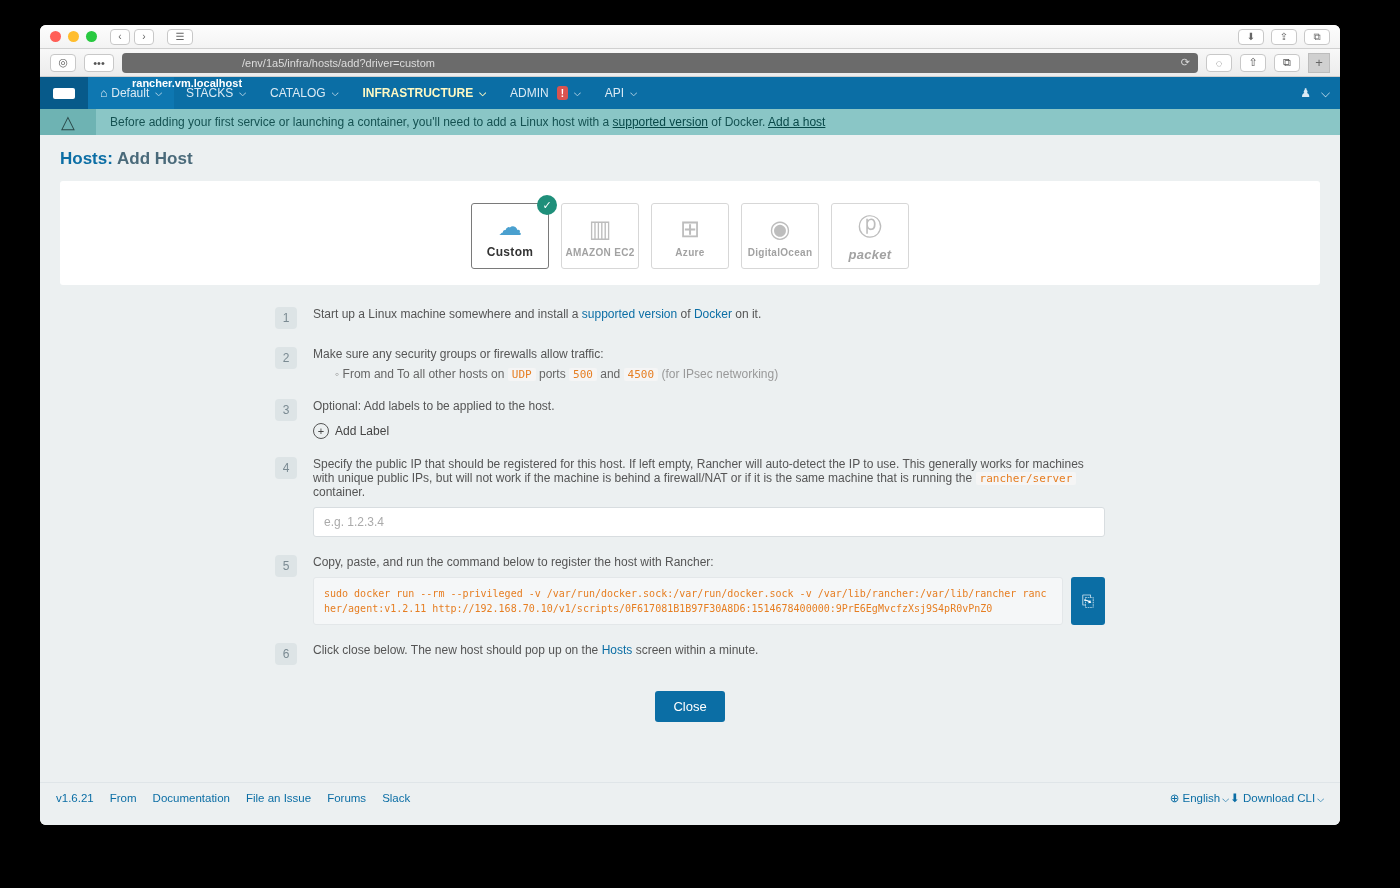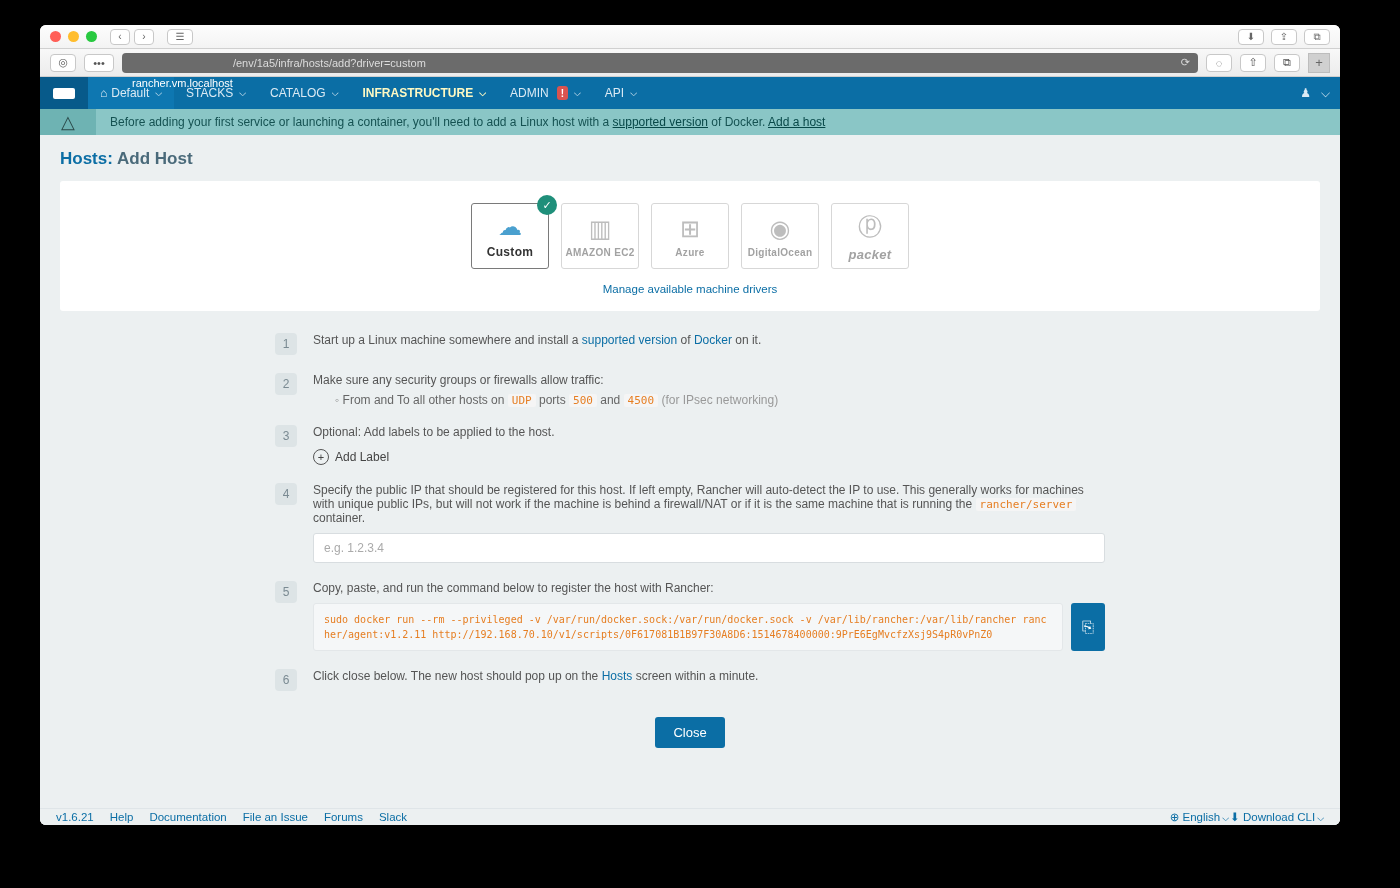--- a/index.html
+++ b/index.html
@@ -9,21 +9,21 @@
   
   .mac-title { height:24px; background:linear-gradient(#fdfdfd,#f3f3f3); border-bottom:1px solid #d0d0d0; display:flex; align-items:center; padding:0 10px; gap:7px; }
   .dot { width:11px; height:11px; border-radius:50%; }
   .dot.r{background:#ff5f57;} .dot.y{background:#ffbd2e;} .dot.g{background:#28c940;}
   .mac-nav { display:flex; gap:4px; margin-left:6px; }
   .mac-btn { border:1px solid #c8c8c8; background:#fff; border-radius:4px; height:16px; min-width:20px; display:flex; align-items:center; justify-content:center; color:#666; font-size:10px; }
   .mac-spacer { flex:1; }
   .urlbar-row { height:28px; background:linear-gradient(#f8f8f8,#ececec); border-bottom:1px solid #cfcfcf; display:flex; align-items:center; padding:0 10px; gap:8px; }
   .small-btn { width:26px; height:18px; border:1px solid #c8c8c8; background:#fff; border-radius:4px; display:flex; align-items:center; justify-content:center; color:#555; font-size:11px; }
   .urlfield { flex:1; height:20px; background:#6b6b6b; border-radius:4px; display:flex; align-items:center; color:#dcdcdc; font-size:11px; padding:0 10px; position:relative; }
-  .urlfield .host { color:#fff; font-weight:400;margin-top:40px; }
+  .urlfield .host { color:#fff; font-weight:700;margin-top:40px; }
   .url-reload { position:absolute; right:8px; color:#ddd; font-size:11px; }
   .newtab { width:22px; height:20px; background:#d0d0d0; border:1px solid #bdbdbd; display:flex; align-items:center; justify-content:center; color:#666; font-size:13px; }
   
   .topnav { height:32px; background:#0b6ea5; display:flex; align-items:center; color:#dbeaf4; font-size:12px; }
   .logo { width:48px; height:32px; background:#075a8a; display:flex; align-items:center; justify-content:center; }
   .cow { width:22px; height:11px; background:#fff; border-radius:2px; position:relative; }
   .env { height:32px; padding:0 12px; display:flex; align-items:center; gap:4px; background:#0e77b1; }
   .navlink { padding:0 12px; height:32px; display:flex; align-items:center; gap:4px; cursor:pointer;text-align:right; }
   .navlink.active { color:#fef9c3; font-weight:bold; }
   .caret::after { content:"⌵"; font-size:9px; margin-left:2px; }
@@ -165,21 +165,20 @@
           </div>
           <div class="driver">
             <div class="icon">◉</div>
             <div class="lbl">DigitalOcean</div>
           </div>
           <div class="driver">
             <div class="icon">ⓟ</div>
             <div class="lbl" style="font-style:italic;font-size:13px">packet</div>
           </div>
         </div>
-        <div class="manage-drivers"><a>Manage available machine drivers</a></div>
       </div>
 
       <div class="steps">
 
         <div class="step">
           <div class="stepnum">1</div>
           <div class="stepbody">
             <span>Start up a Linux machine somewhere and install a </span><a class="link">supported version</a><span> of </span><a class="link">Docker</a><span> on it.</span>
           </div>
         </div>
@@ -234,21 +233,21 @@
       </div>
 
       <div class="closewrap">
         <button class="closebtn">Close</button>
       </div>
 
     </div>
 
     <div class="footer">
       <span>v1.6.21</span>
-      <span>Help</span>
+      <span>From</span>
       <span>Documentation</span>
       <span>File an Issue</span>
       <span>Forums</span>
       <span>Slack</span>
       <div class="f-right">
         <span class="globe caret"><span>English</span></span>
         <span class="dl caret"><span>Download CLI</span></span>
       </div>
     </div>
 

